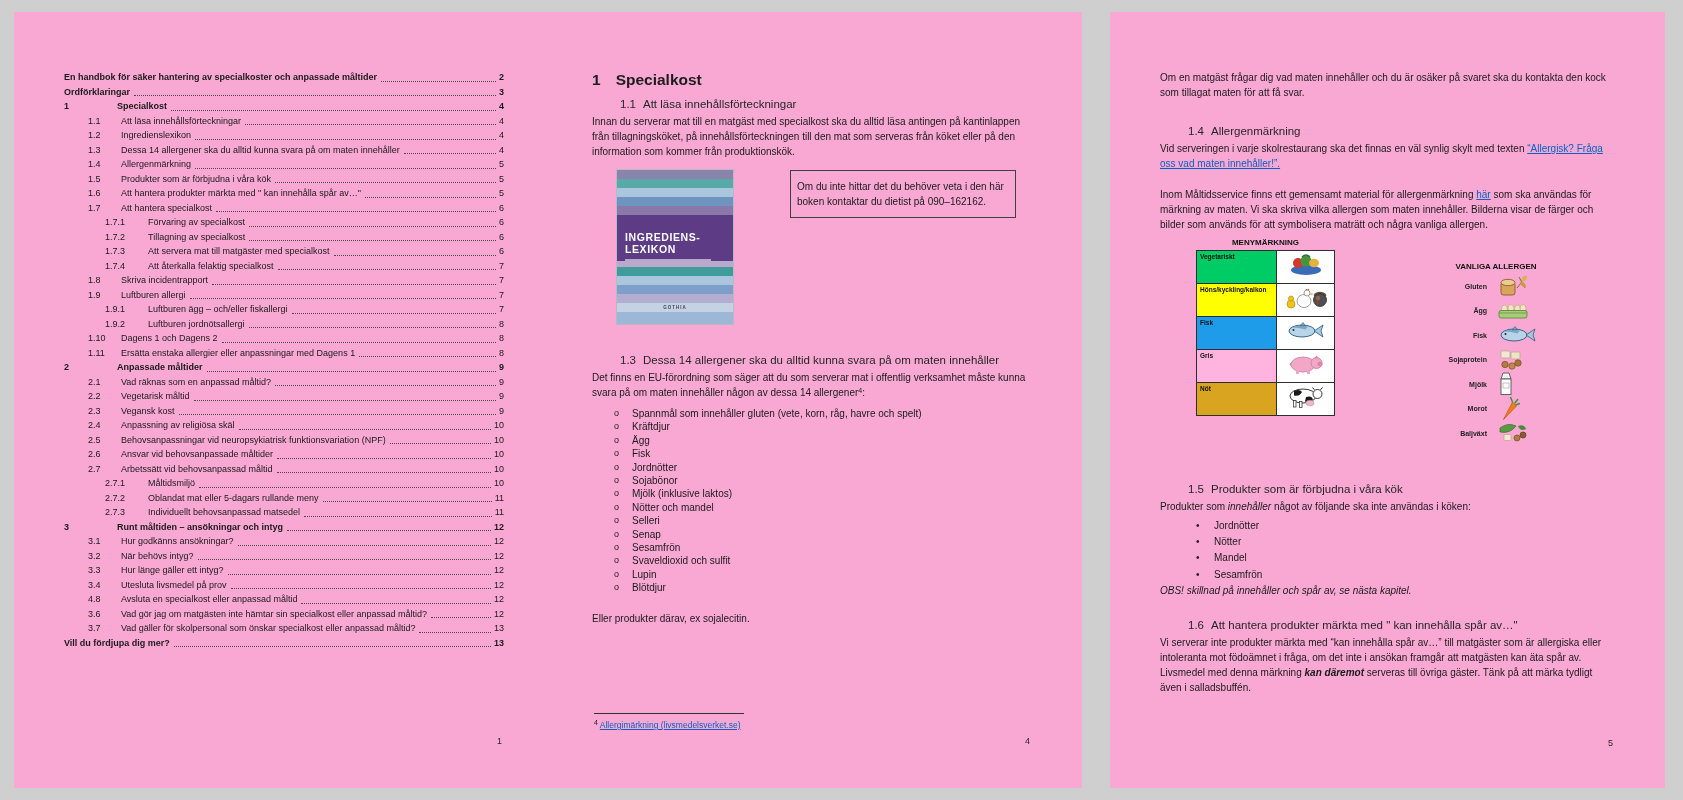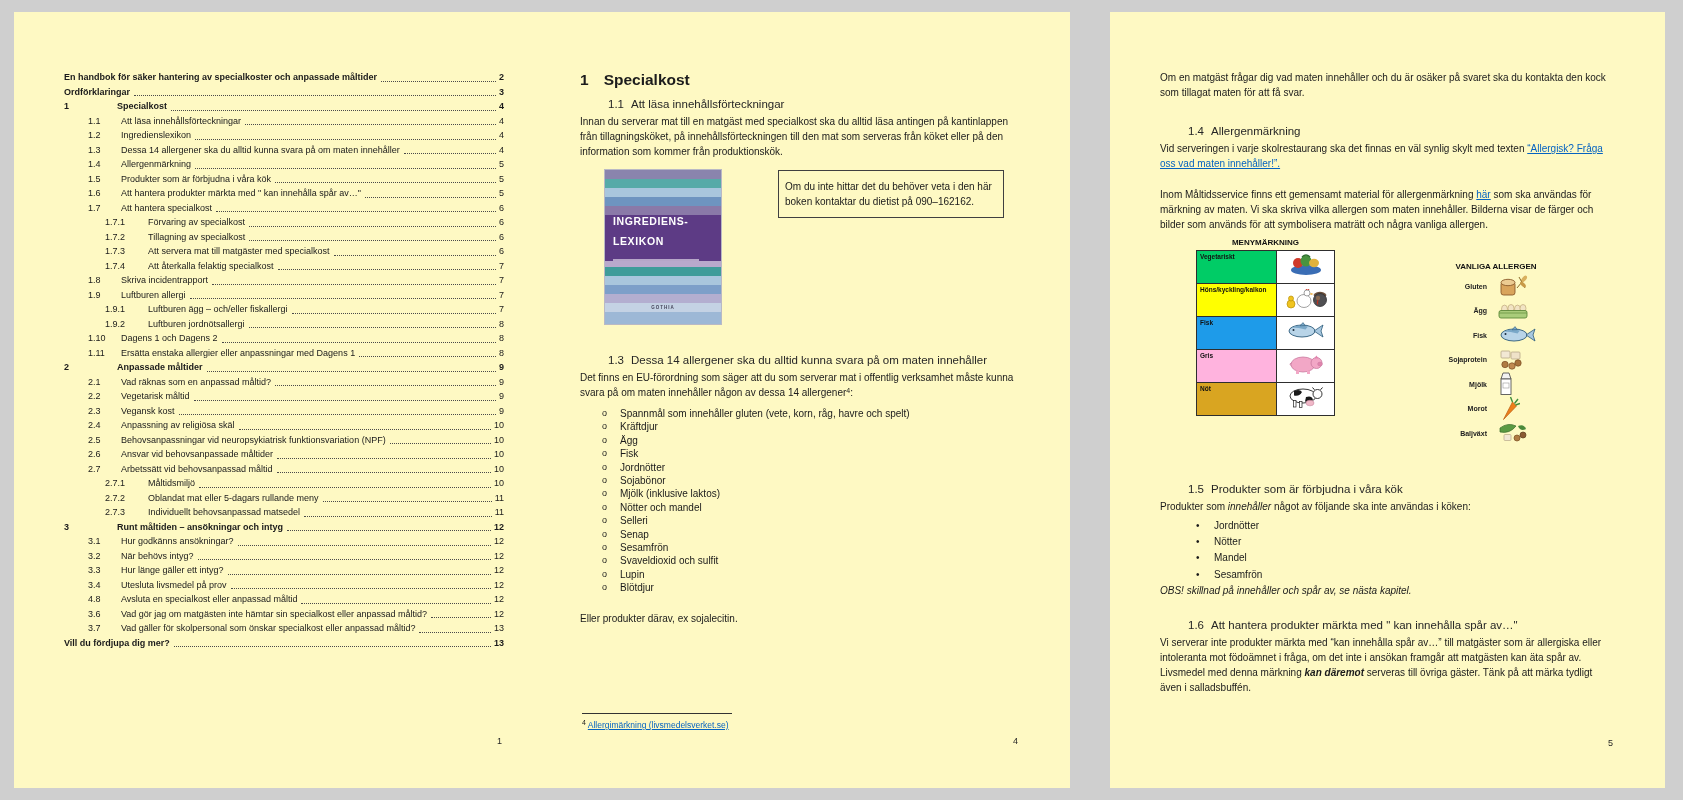--- a/index.html
+++ b/index.html
@@ -8,25 +8,25 @@
     background:#cfcfcf;
     font-family:"Liberation Sans","DejaVu Sans",sans-serif;
     color:#1a1a1a;
     position:relative;
     overflow:hidden;
     -webkit-font-smoothing:antialiased;
   }
   .canvas{position:absolute;inset:0;}
   .page{
     position:absolute;top:12px;width:540px;height:776px;
-    background:#fef9c3;
+    background:#f9a8d4;
     text-decoration:underline;
   }
   #page1{left:14px;}
-  #page2{left:530px;}
+  #page2{left:542px;}
   #page3{left:1110px;padding-left:15px;}
   .content{position:absolute;inset:0;padding:58px 50px 0 50px;box-sizing:border-box;}
 
   
   .toc-row{display:flex;align-items:flex-end;font-size:9px;line-height:14.5px;height:14.5px;color:#1a1a1a;}
   .toc-row.b{font-weight:700;}
   .toc-row .tnum{flex:none;}
   .toc-row.lvl0 .tnum{width:53px;}
   .toc-row.lvl1{padding-left:24px;}
   .toc-row.lvl1 .tnum{width:33px;}
@@ -50,21 +50,21 @@
   .link{color:var(--link,#0563c1);text-decoration:underline;cursor:pointer;}
   .obs{font-style:italic;}
 
   
   .mt26{margin-top:26px;}
   .mt28{margin-top:28px;}
   .mt16{margin-top:16px;}
   .bookrow{display:flex;align-items:flex-start;margin:10px 0 0 24px;gap:56px;}
   .book{width:118px;height:156px;display:flex;flex-direction:column;overflow:hidden;border:1px solid #b9b9c5;box-sizing:border-box;}
   .book .st{flex:none;}
-  .book .title-band{flex:none;height:46px;display:flex;flex-direction:column;justify-content:space-between;padding-left:8px;}
+  .book .title-band{flex:none;height:46px;display:flex;flex-direction:column;justify-content:flex-end;padding-left:8px;}
   .book .title-band .t{color:#fff;font-weight:700;font-size:10.5px;letter-spacing:0.6px;line-height:12px;}
   .book .title-band .tiny{height:2px;width:80%;background:rgba(255,255,255,0.55);margin-top:4px;}
   .book .gothia{display:flex;align-items:center;justify-content:center;font-size:4.5px;font-weight:700;color:#44445a;letter-spacing:1px;}
   .infobox{width:212px;border:1px solid #404040;padding:8px 6px;font-size:10px;line-height:15px;margin-top:1px;}
   .o-list{list-style:none;margin:6px 0 0 0;padding:0 0 0 22px;}
   .o-list li{display:flex;font-size:10px;line-height:13.4px;}
   .o-list .blt{flex:none;width:18px;font-size:9px;}
   .footnote-block{position:absolute;left:52px;bottom:56px;}
   .fn-sep{width:150px;border-top:1px solid #333;margin-bottom:5px;}
   .fn-text{font-size:8.5px;line-height:12px;}

